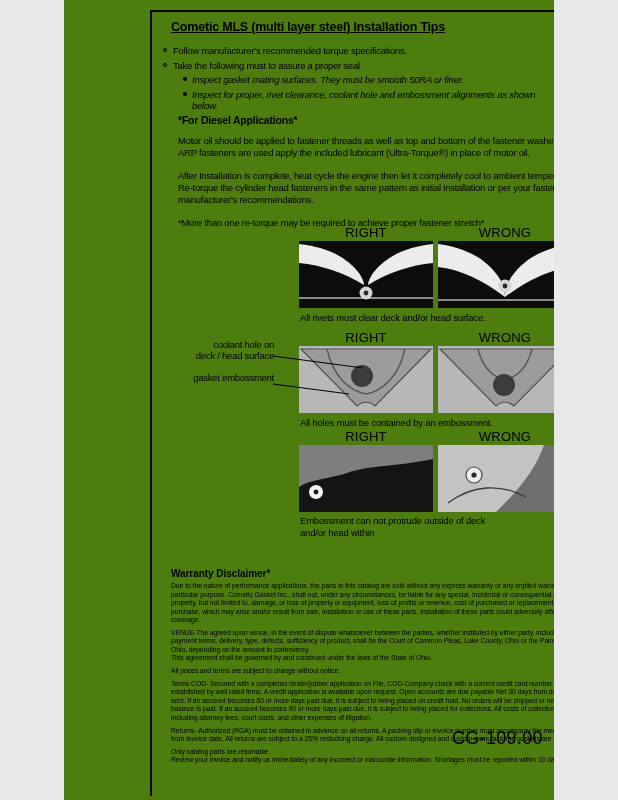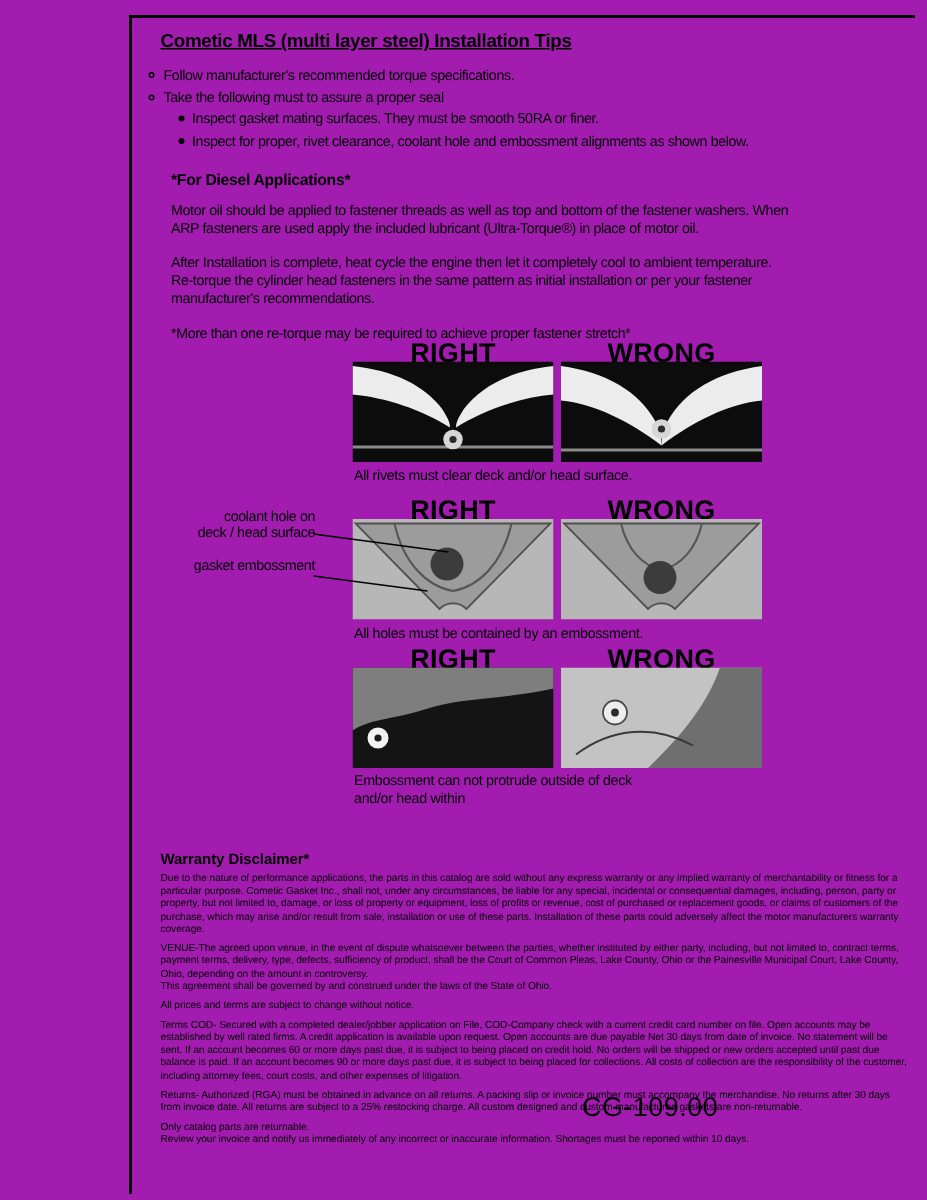--- a/index.html
+++ b/index.html
@@ -1,41 +1,41 @@
 <!DOCTYPE html>
 <html><head>
 <meta charset="utf-8">
 <style>
   * { margin:0; padding:0; box-sizing:border-box; }
   html,body { background:#e8e8e8; }
   .page {
-    position:relative; width:618px; height:800px; margin:0 auto;
-    background:#a21caf; color:#000;
+    position:relative; width:490px; height:800px; margin:0 auto;
+    background:#4d7c0f; color:#000;
     font-family:"Liberation Sans", sans-serif; overflow:hidden;
   }
   .rule-top { position:absolute; left:86px; top:10px; width:524px; height:2px; background:#000; }
   .rule-left { position:absolute; left:86px; top:10px; width:2px; height:786px; background:#000; }
 
   .title {
     position:absolute; left:107px; top:20px;
     font-size:12.5px; font-weight:bold; letter-spacing:-0.2px;
     text-decoration:underline; white-space:nowrap;
   }
 
   .tips { position:absolute; left:99px; top:45px; font-size:9.5px; letter-spacing:-0.25px; }
   .tip { display:flex; align-items:flex-start; margin-bottom:3.5px; }
   .tip .b-open { width:4px; height:4px; border:1px solid #000; border-radius:50%; margin:3px 6px 0 0; flex:0 0 auto; }
-  .tip.sub { margin-left:20px; }
+  .tip.sub { margin-left:20px;font-style:italic; }
   .tip .b-fill { width:4px; height:4px; background:#000; border-radius:50%; margin:3px 5px 0 0; flex:0 0 auto; }
 
   .diesel { position:absolute; left:114px; top:114px; width:414px; font-size:9.5px; letter-spacing:-0.25px; line-height:12px; }
   .diesel h2 { font-size:10.5px; font-weight:bold; letter-spacing:-0.2px; margin-bottom:9px; }
   .diesel p { margin-bottom:11px; }
 
-  .dg-label { position:absolute; width:134px; text-align:center; font-size:18px; letter-spacing:0.2px;font-weight:bold; }
+  .dg-label { position:absolute; width:134px; text-align:center; font-size:13px; letter-spacing:0.2px; }
   .dg-img { position:absolute; width:134px; height:67px; }
   .dg-img svg { display:block; }
   .dg-caption { position:absolute; font-size:9.5px; letter-spacing:-0.2px; line-height:11.5px; white-space:pre-line; }
 
   .annot { position:absolute; width:106px; text-align:right; font-size:9.5px; letter-spacing:-0.25px; line-height:11px; white-space:pre-line; }
   .pointers { position:absolute; left:205px; top:342px; z-index:5; }
 
   .disclaimer { position:absolute; left:107px; top:570px; width:498px; font-size:6.8px; line-height:8.4px; letter-spacing:-0.05px; }
   .disclaimer .d-head { font-size:10px; font-weight:bold; margin-bottom:4px; }
   .disclaimer p { margin-bottom:4.5px; white-space:pre-line; }

